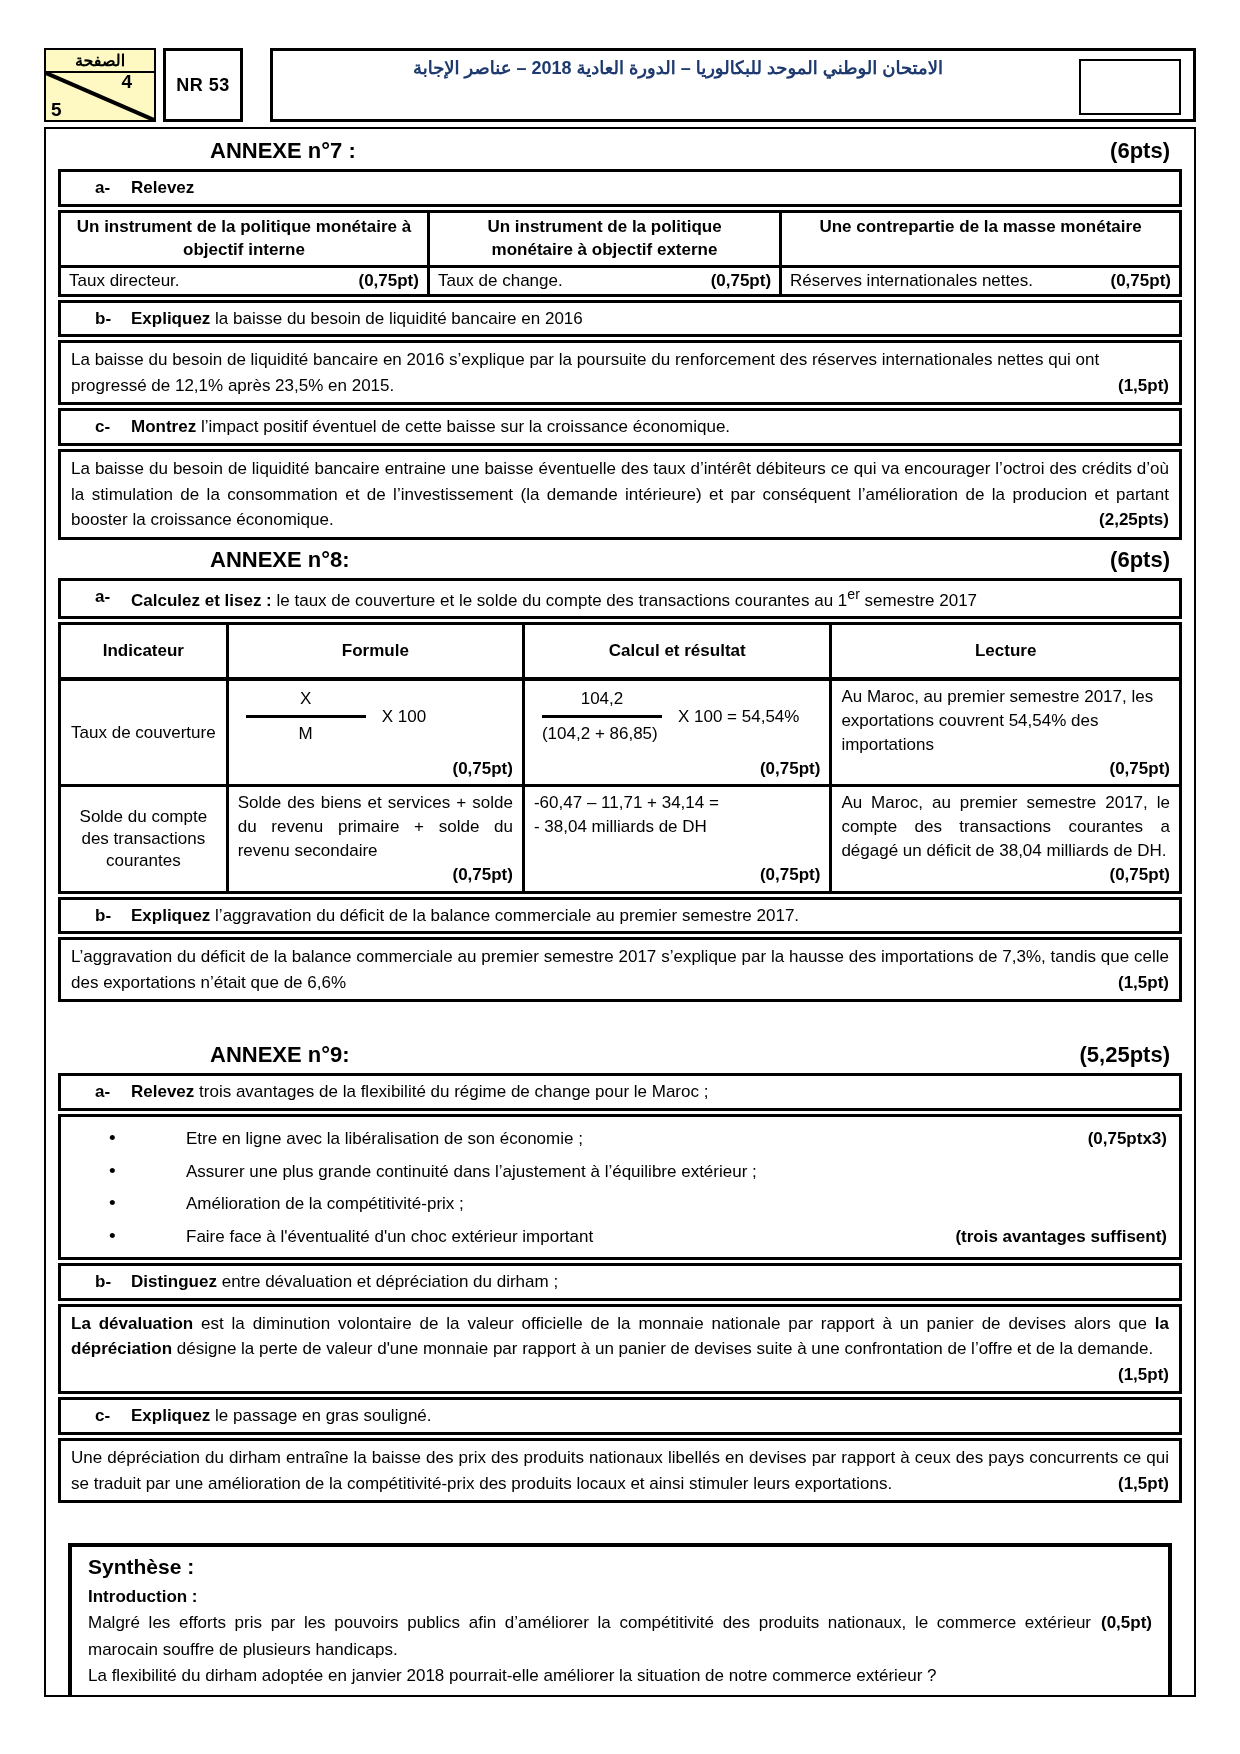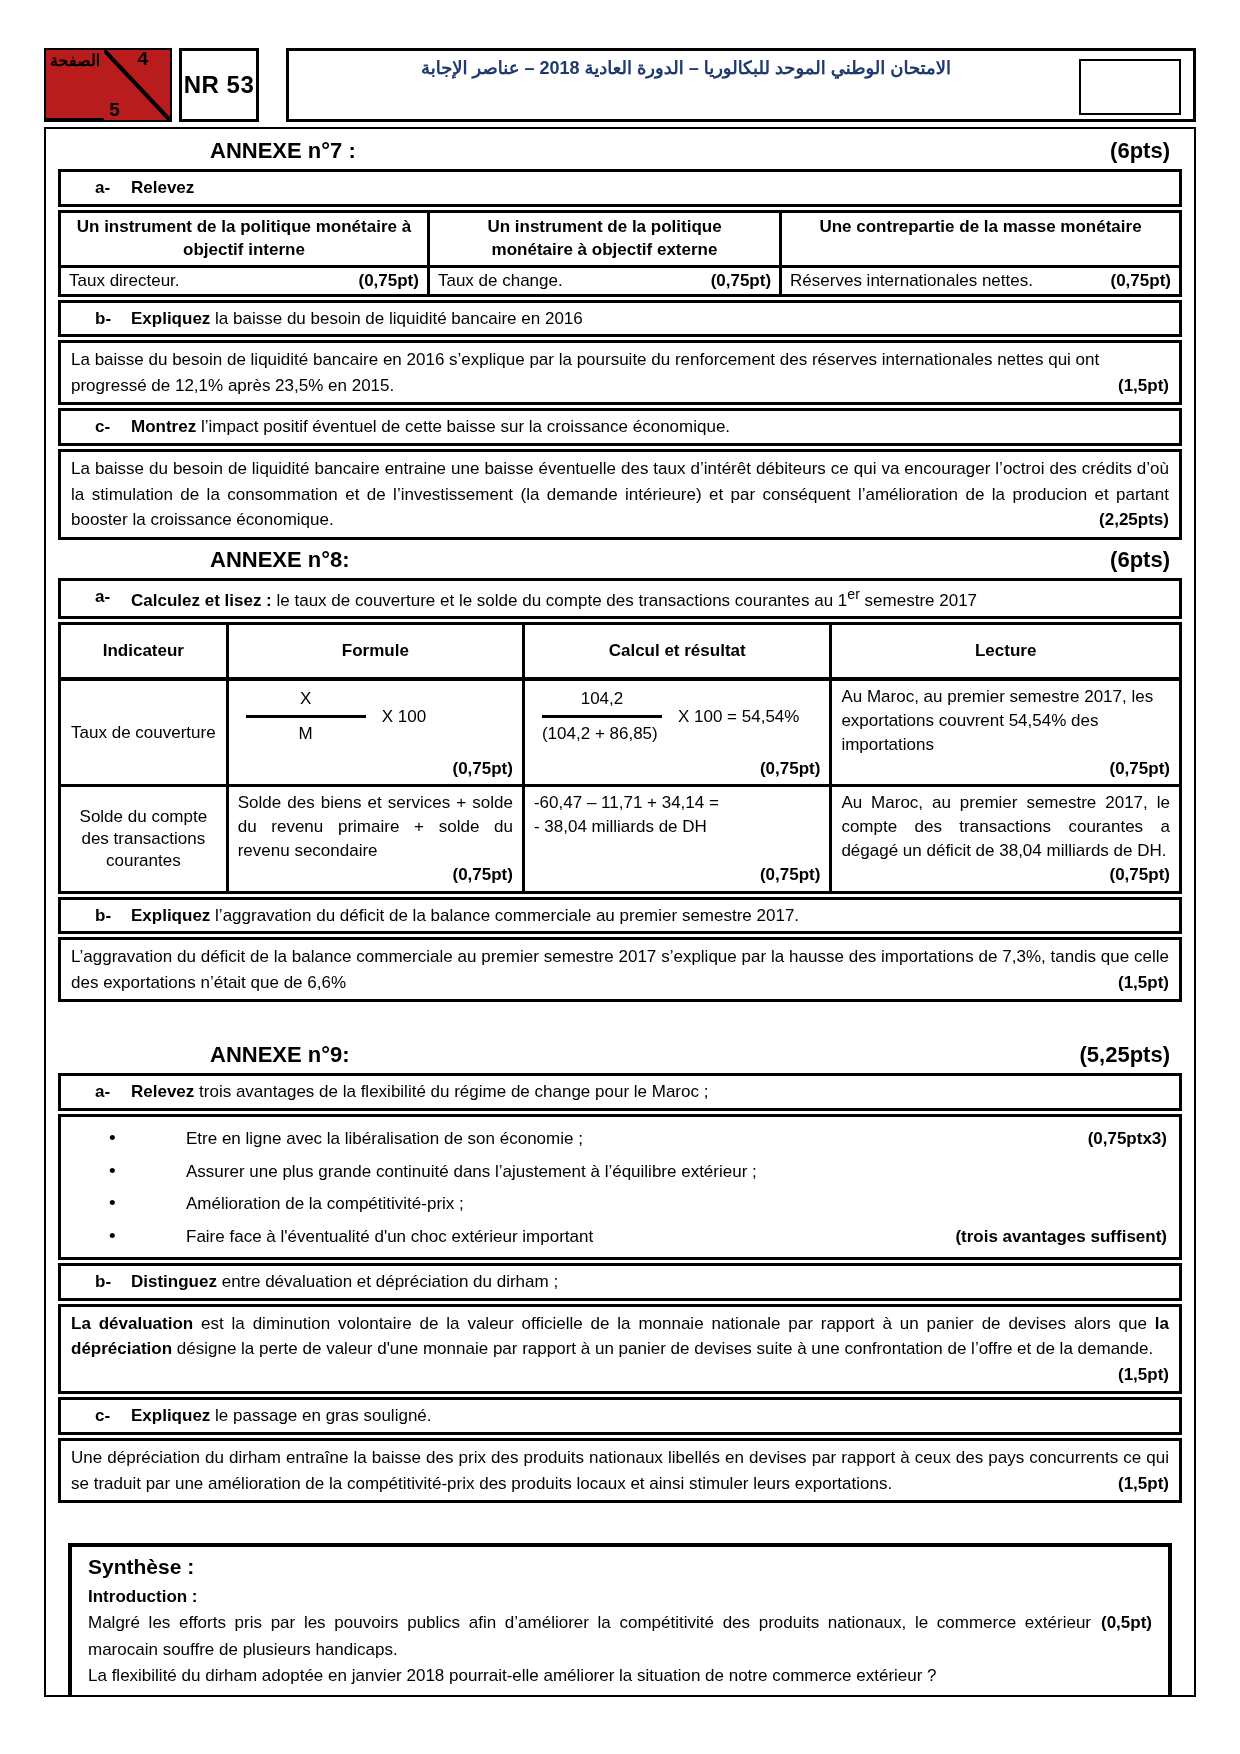--- a/index.html
+++ b/index.html
@@ -6,27 +6,27 @@
   html,body { margin:0; padding:0; }
   body {
     width:1240px; height:1754px; background:#fff; color:#000;
     font-family:"Liberation Sans", sans-serif; font-size:17px;
     position:relative; overflow:hidden;
   }
   .page { padding:48px 44px 0 44px; }
 
   
   .header { display:flex; align-items:stretch; height:74px; gap:7px; }
-  .pagebox { width:128px; border:2px solid #000; display:flex; flex-direction:row; background:#b91c1c; }
+  .pagebox { width:112px; border:2px solid #000; display:flex; flex-direction:column; background:#fef9c3; }
   .pagebox-label { border-bottom:2px solid #000; text-align:center; font-weight:bold; direction:rtl; padding:1px 4px; font-size:16px; }
   .pagebox-frac { position:relative; flex:1; }
   .pagebox-frac svg { position:absolute; inset:0; width:100%; height:100%; }
   .pg-cur { position:absolute; top:-2px; right:22px; font-weight:bold; font-size:19px; }
   .pg-tot { position:absolute; bottom:-1px; left:5px; font-weight:bold; font-size:19px; }
-  .nrbox { width:80px; border:3px solid #000; display:flex; align-items:center; justify-content:center; font-weight:bold; font-size:24px; letter-spacing:0.5px; }
+  .nrbox { width:80px; border:3px solid #000; display:flex; align-items:center; justify-content:center; font-weight:bold; font-size:18px; letter-spacing:0.5px; }
   .titlebox { flex:1; border:3px solid #000; position:relative; display:flex; justify-content:center; padding:4px 130px 4px 20px;margin-left:20px; }
   .title-l1, .title-l2 { direction:rtl; text-align:center; color:#1e3a6e; font-weight:bold; line-height:1.45; }
   .title-l1 { font-size:18px; }
   .title-l2 { font-size:17px; }
   .logo-slot { position:absolute; right:12px; top:8px; width:102px; height:56px; border:2px solid #000; background:#fff; }
 
   
   .frame { border:2px solid #000; margin-top:5px; height:1570px; overflow:hidden; padding:5px 12px 0 12px; }
 
   .sec-title { display:flex; justify-content:space-between; align-items:baseline; font-weight:bold; font-size:22px; padding:4px 12px 5px 152px; }

